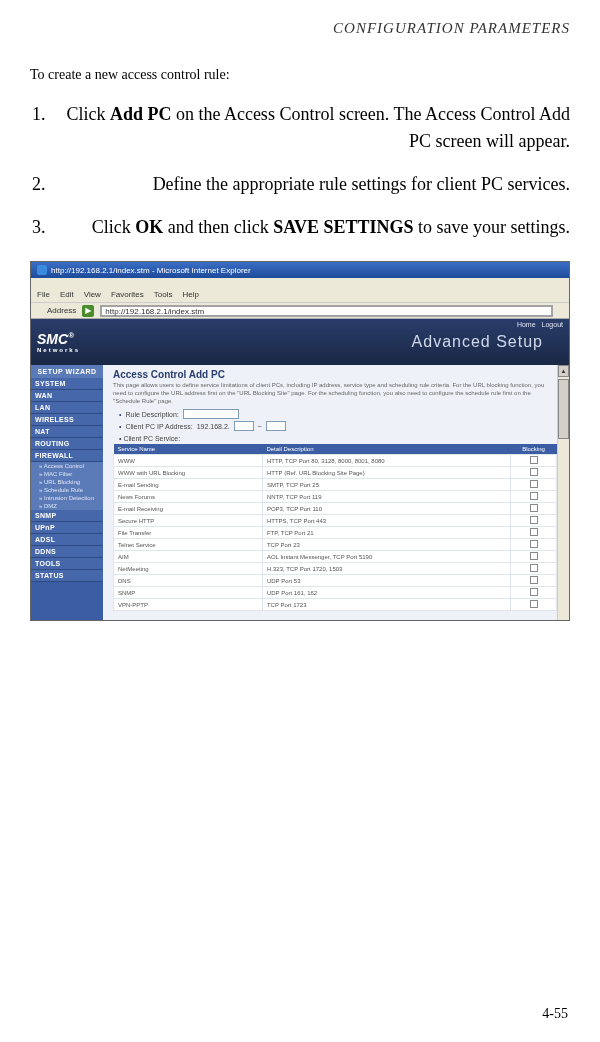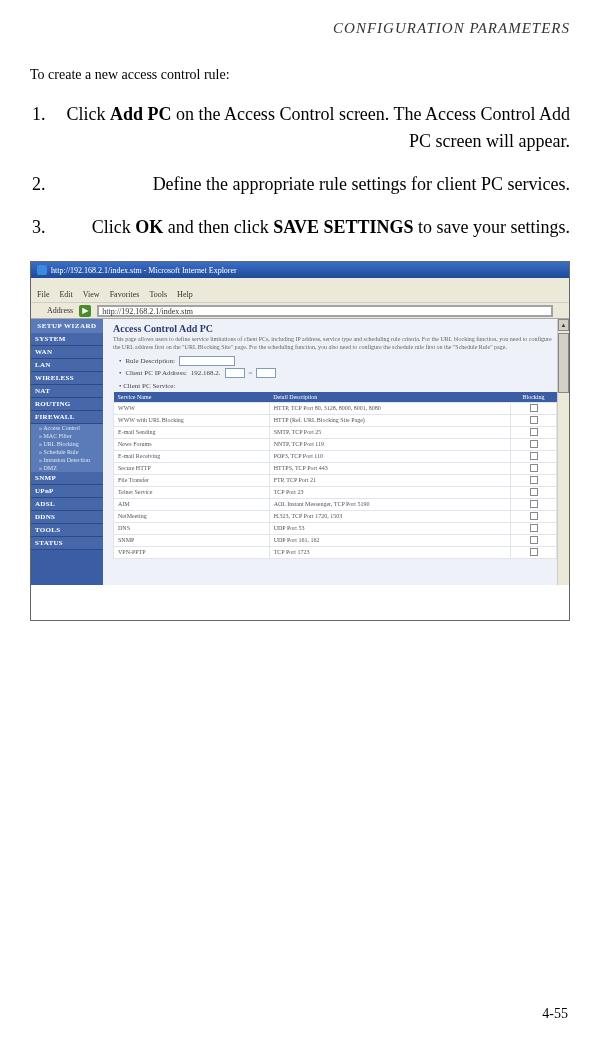--- a/index.html
+++ b/index.html
@@ -38,21 +38,21 @@
     line-height: 1.5;
     text-align: right;
   }
   .b { font-weight: bold; }
   .screenshot {
     margin-top: 20px;
     border: 1px solid #666;
     width: 540px;
     height: 360px;
     background: #fff;
-    font-family: Liberation Serif, serif;
+    font-family: Liberation Sans, sans-serif;
     font-size: 8px;
     color: #333;
     overflow: hidden;
     position: relative;
   }
   .titlebar {
     height: 16px;
     background: linear-gradient(#3a6ec5, #1e4a9a);
     color: #fff;
     font-size: 8px;
@@ -210,20 +210,31 @@
     <span>Edit</span>
     <span>View</span>
     <span>Favorites</span>
     <span>Tools</span>
     <span>Help</span>
   </div>
   <div class="addrbar">
     <span class="label">Address</span>
     <span class="go">▶</span>
     <span class="addr-input">http://192.168.2.1/index.stm</span>
+  </div>
+  <div class="topstrip">
+    <div class="smc-logo">
+      <span>SMC</span><sup>®</sup>
+      <span class="net">Networks</span>
+    </div>
+    <div class="adv-setup">Advanced Setup</div>
+    <div class="topright-links">
+      <span>Home</span>
+      <span>Logout</span>
+    </div>
   </div>
   <div class="content-wrap">
     <div class="sidebar">
       <div class="setup-wiz">SETUP WIZARD</div>
       <div class="nav-item">SYSTEM</div>
       <div class="nav-item">WAN</div>
       <div class="nav-item">LAN</div>
       <div class="nav-item">WIRELESS</div>
       <div class="nav-item">NAT</div>
       <div class="nav-item">ROUTING</div>

